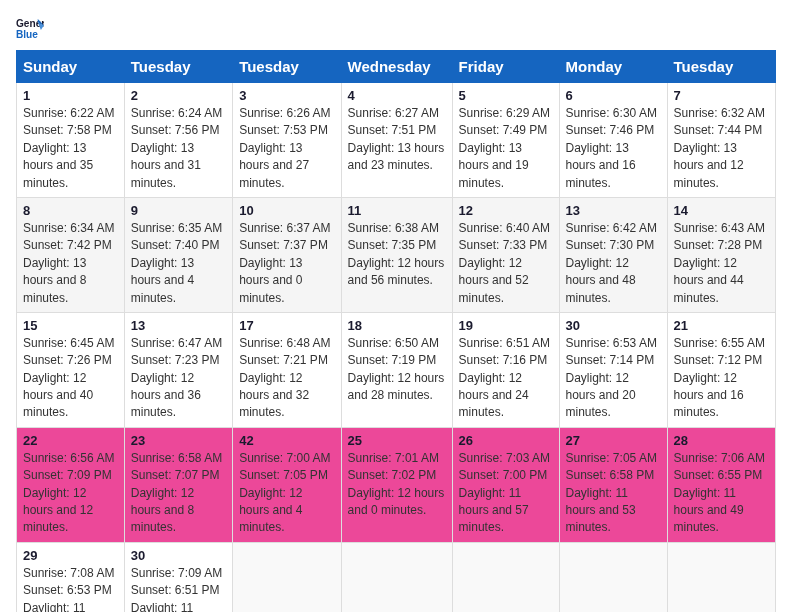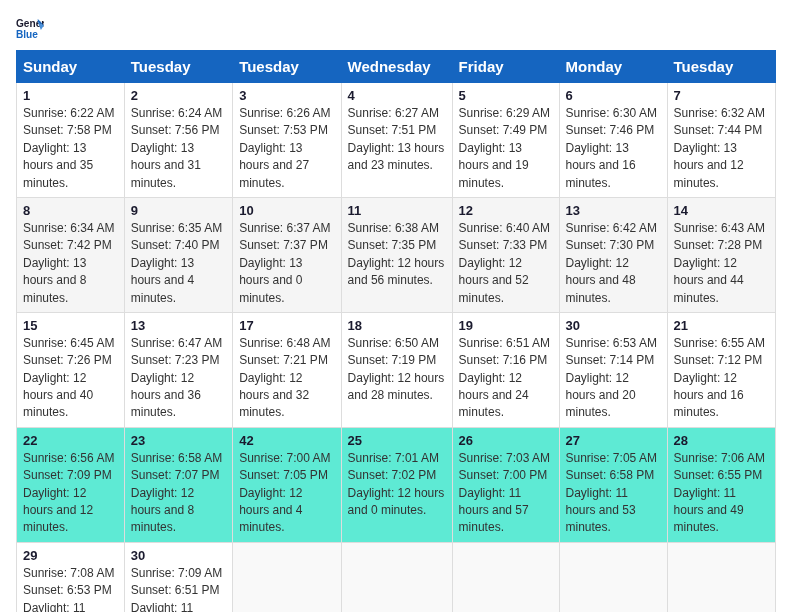--- a/index.html
+++ b/index.html
@@ -200,21 +200,21 @@
       </td>
         <td>
         <span class="day-num">30</span>
         <span class="day-info">Sunrise: 6:53 AM<br>Sunset: 7:14 PM<br>Daylight: 12 hours and 20 minutes.</span>
       </td>
         <td>
         <span class="day-num">21</span>
         <span class="day-info">Sunrise: 6:55 AM<br>Sunset: 7:12 PM<br>Daylight: 12 hours and 16 minutes.</span>
       </td>
       </tr>
-      <tr style="background: #5eead4;">
+      <tr style="background: #ec4899;">
         <td>
         <span class="day-num">22</span>
         <span class="day-info">Sunrise: 6:56 AM<br>Sunset: 7:09 PM<br>Daylight: 12 hours and 12 minutes.</span>
       </td>
         <td>
         <span class="day-num">23</span>
         <span class="day-info">Sunrise: 6:58 AM<br>Sunset: 7:07 PM<br>Daylight: 12 hours and 8 minutes.</span>
       </td>
         <td>
         <span class="day-num">42</span>

